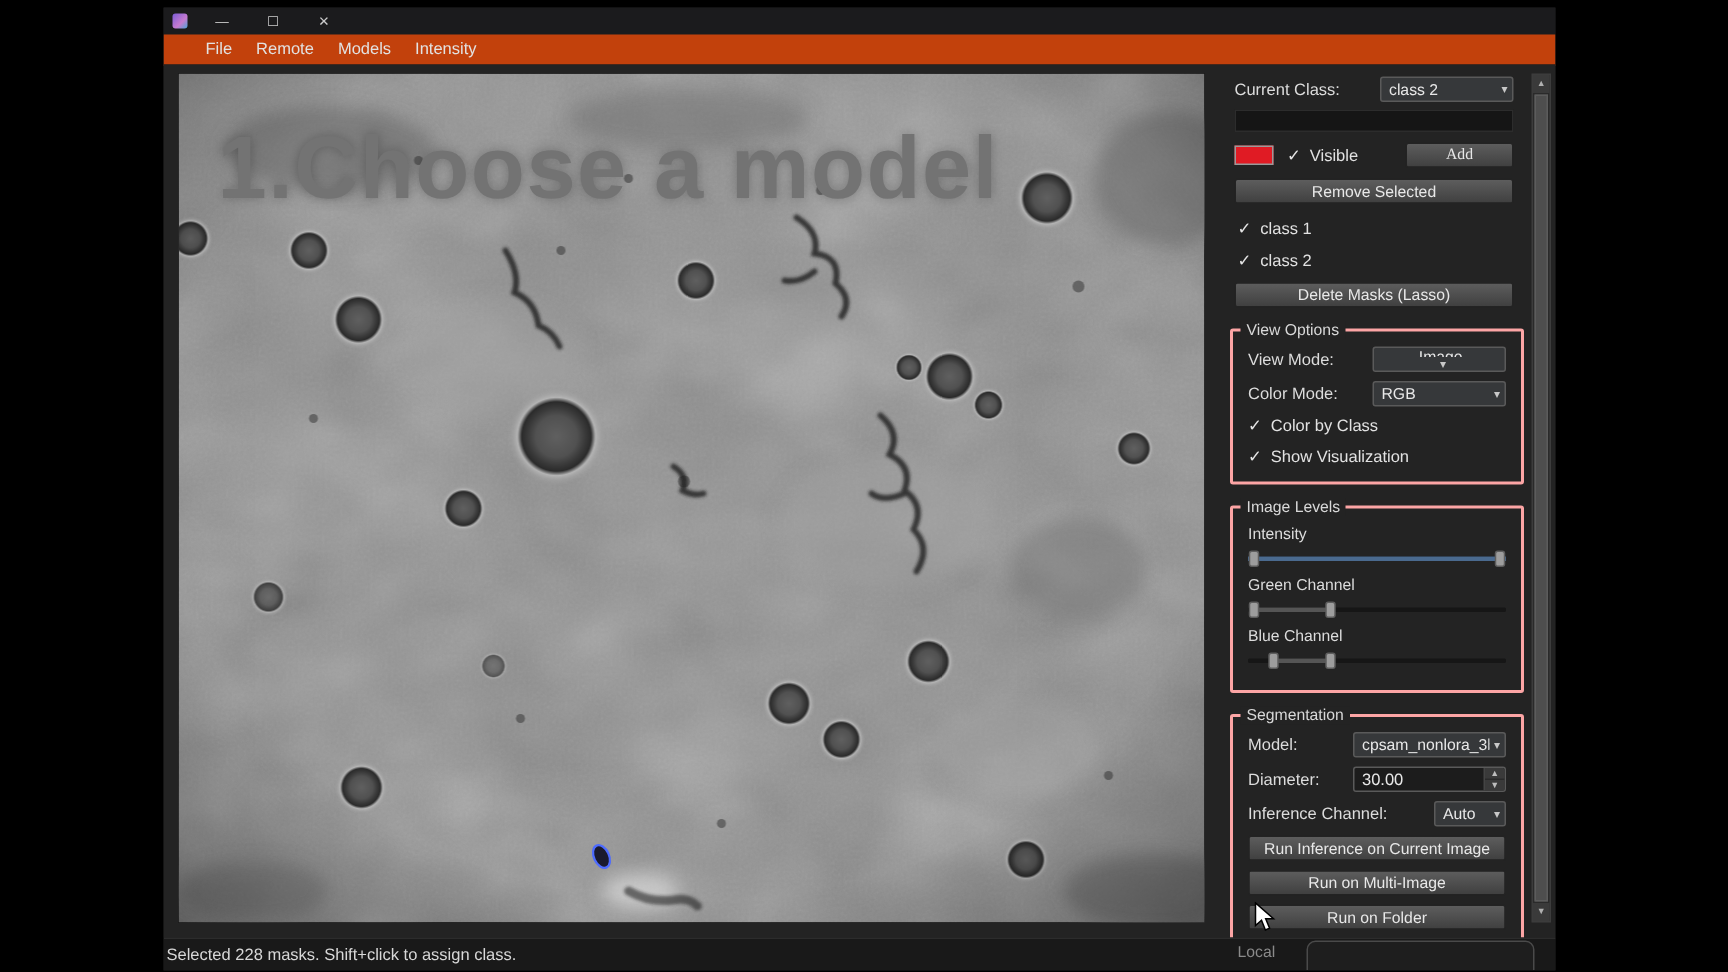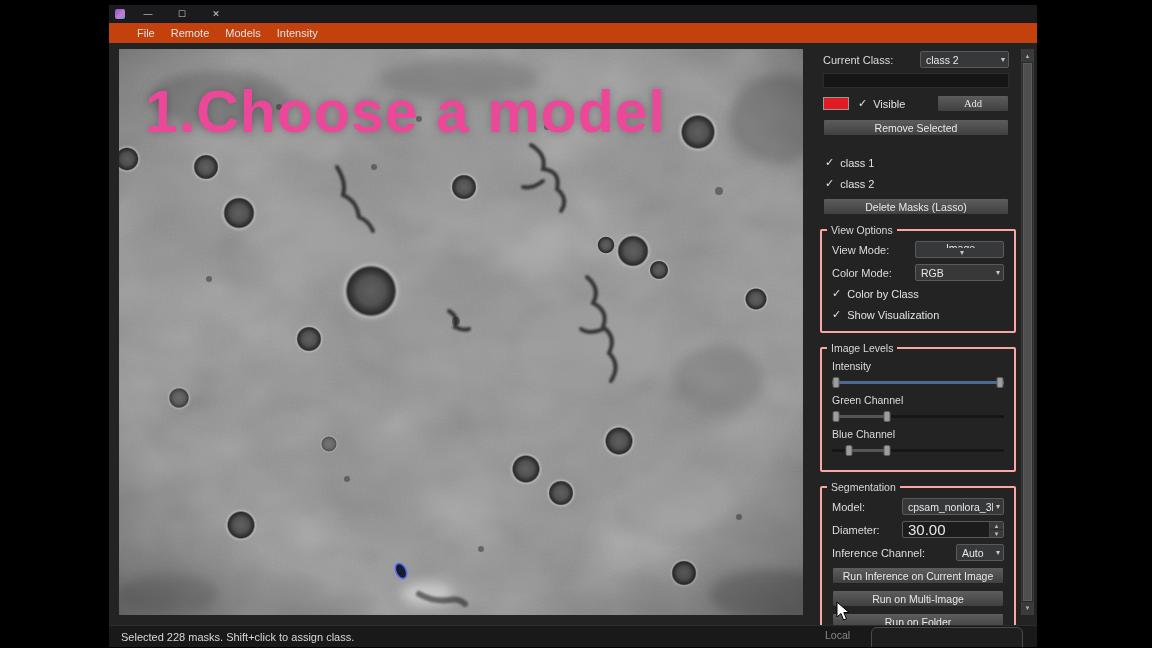--- a/index.html
+++ b/index.html
@@ -13,21 +13,21 @@
   .win-controls{display:flex;height:100%;}
   .win-controls span{width:34px;display:flex;align-items:center;justify-content:center;font-size:9px;color:#cccccc;}
   
   .menubar{height:20px;background:#c2410c;border-bottom:1px solid #161616;display:flex;align-items:center;padding-left:20px;}
   .menu-item{font-size:11px;color:#e2e2e2;padding:0 8px;line-height:20px;}
   
   .content{position:absolute;top:38px;left:0;right:0;bottom:22px;background:#232323;}
   .canvas{position:absolute;left:10px;top:6px;width:684px;height:566px;background:#000;overflow:hidden;}
   .canvas svg{display:block;width:100%;height:100%;}
   .overlay-text{position:absolute;left:26px;top:34px;font-size:59px;line-height:1;font-weight:bold;
-    color:#ec4899;letter-spacing:1px;text-shadow:0 0 8px rgba(0,0,0,.25);white-space:nowrap;}
+    color:#737373;letter-spacing:1px;text-shadow:0 0 8px rgba(0,0,0,.25);white-space:nowrap;}
   
   .side-panel{position:absolute;left:704px;top:0;width:206px;bottom:0;padding:8px 10px 0 10px;box-sizing:border-box;}
   .row{display:flex;align-items:center;}
   .lbl{font-size:11px;color:#dcdcdc;white-space:nowrap;}
   .dd{height:17px;background:#36383a;border:1px solid #5a5a5a;border-radius:2px;display:flex;align-items:center;
     font-size:10.5px;color:#e8e8e8;padding:0 3px 0 5px;box-sizing:border-box;overflow:hidden;}
   .dd .txt{white-space:nowrap;overflow:hidden;flex:1;}
   .dd .arrow{font-size:8px;color:#c8c8c8;padding-left:3px;flex:0 0 auto;}
   .btn{background:linear-gradient(#5d5d5d,#404040);border:1px solid #232323;border-radius:2px;color:#e8e8e8;
     font-size:10.5px;height:17px;display:flex;align-items:center;justify-content:center;box-sizing:border-box;white-space:nowrap;}
@@ -43,34 +43,34 @@
   .grow{display:flex;align-items:center;margin-bottom:6px;}
   
   .slider-label{font-size:10.5px;color:#dcdcdc;margin:1px 0 4px 0;}
   .slider{position:relative;height:13px;margin-bottom:5px;}
   .slider .track{position:absolute;left:0;right:0;top:5px;height:3px;background:#161616;border-radius:1px;}
   .slider .sel{position:absolute;top:5px;height:3px;background:#555;}
   .slider .handle{position:absolute;top:1px;width:7px;height:11px;background:#9d9d9d;border:1px solid #5e5e5e;
     border-radius:2px;box-sizing:border-box;transform:translateX(-50%);}
   
   .spin{display:flex;height:17px;border:1px solid #5a5a5a;background:#1c1c1c;box-sizing:border-box;border-radius:2px;overflow:hidden;}
-  .spin .val{flex:1;font-size:15px;color:#e8e8e8;display:flex;align-items:center;padding-left:5px;}
+  .spin .val{flex:1;font-size:11px;color:#e8e8e8;display:flex;align-items:center;padding-left:5px;}
   .spin .arrows{width:13px;display:flex;flex-direction:column;border-left:1px solid #444;}
   .spin .arrows span{flex:1;font-size:6px;color:#bdbdbd;display:flex;align-items:center;justify-content:center;background:#3a3a3a;}
   .spin .arrows span:first-child{border-bottom:1px solid #2a2a2a;}
   .cancel-inference{text-align:center;font-size:10.5px;color:#666;margin-top:5px;}
   .seg-btn{margin-bottom:6px;}
   
   .scrollbar{position:absolute;right:3px;top:6px;width:13px;height:566px;background:#2a2a2a;border:1px solid #3c3c3c;
     box-sizing:border-box;display:flex;flex-direction:column;}
   .sb-btn{height:12px;font-size:6px;color:#b0b0b0;display:flex;align-items:center;justify-content:center;background:#3a3a3a;}
   .sb-thumb{flex:1;background:#4e4e4e;border:1px solid #5c5c5c;box-sizing:border-box;margin:1px;}
   
   .statusbar{position:absolute;left:0;right:0;bottom:0;height:22px;background:#191919;border-top:1px solid #2c2c2c;
-    display:flex;align-items:center;padding-left:12px;box-sizing:border-box;}
+    display:flex;align-items:center;padding-left:2px;box-sizing:border-box;}
   .status-text{font-size:11px;color:#d8d8d8;}
   .local-row{position:absolute;left:704px;bottom:0;width:226px;height:24px;z-index:5;}
   .local-lbl{position:absolute;left:12px;top:6px;font-size:10.5px;color:#8a8a8a;}
   .local-box{position:absolute;left:58px;top:4px;width:152px;height:28px;background:#1e1e1e;border:1px solid #4a4a4a;border-radius:6px;box-sizing:border-box;}
   .cursor{position:absolute;left:836px;top:601px;z-index:50;}
 </style>
 </head>
 <body>
 
 <div class="window">
@@ -199,21 +199,21 @@
 
       <div class="row" style="margin-bottom:7px;">
         <span class="swatch" style="background: rgb(224, 27, 36);"></span>
         <span class="chk" style="margin-left:9px;">
           <span class="tick">✓</span>
           <span>Visible</span>
         </span>
         <div class="btn" style="width:72px;margin-left:auto;font-family:Liberation Serif, serif;">Add</div>
       </div>
 
-      <div class="btn block" style="margin-bottom:16px;">Remove Selected</div>
+      <div class="btn block" style="margin-bottom:6px;">Remove Selected</div>
 
       <div class="class-row">
         <span class="chk">
             <span class="tick">✓</span>
         <span>class 1</span>
           </span>
       </div>
       <div class="class-row">
         <span class="chk">
             <span class="tick">✓</span>

